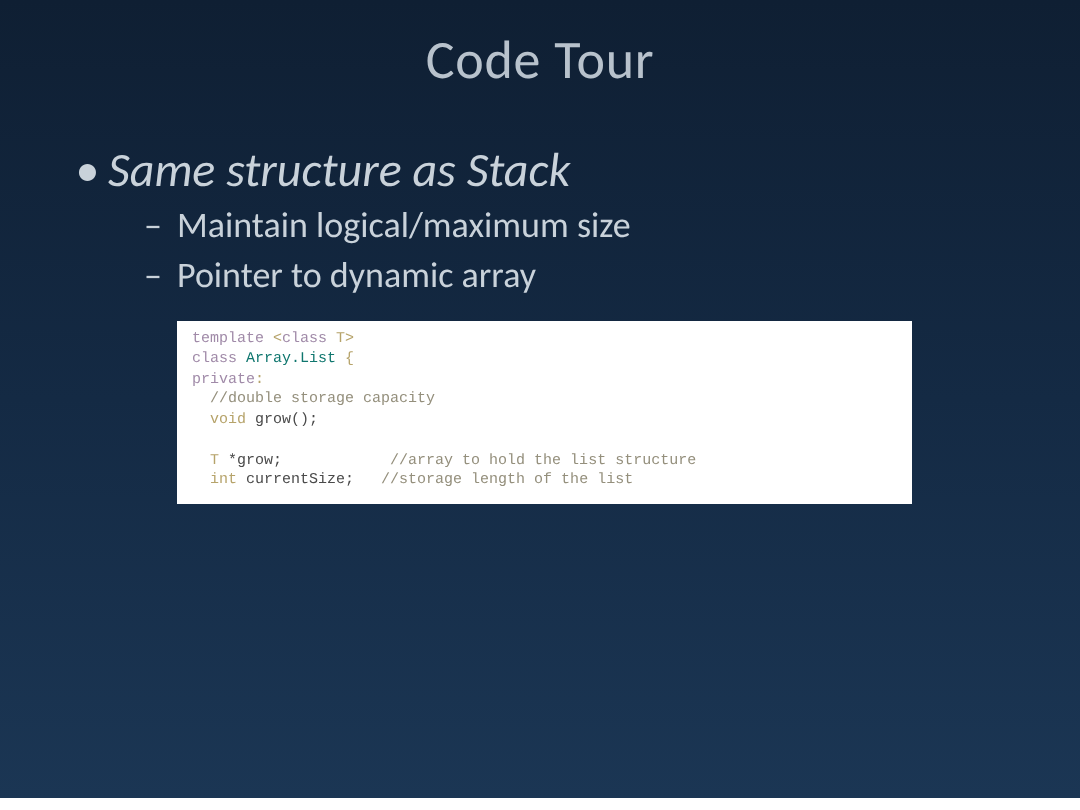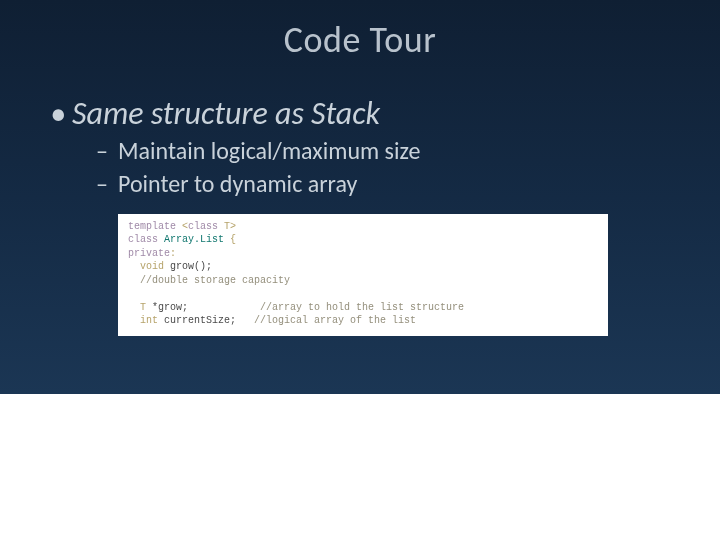--- a/index.html
+++ b/index.html
@@ -5,21 +5,21 @@
   html, body {
     margin: 0;
     padding: 0;
     width: 720px;
     height: 540px;
     overflow: hidden;
     font-family: Calibri, "Segoe UI", Arial, sans-serif;
   }
   .slide {
     width: 720px;
-    height: 394px;
+    height: 532px;
     background: linear-gradient(to bottom, #0f1f33 0%, #142a44 50%, #1b3654 100%);
     color: #a7b3bf;
     box-sizing: border-box;
     position: relative;
   }
   .title {
     text-align: center;
     font-size: 36px;
     font-weight: 400;
     color: #b8c2cc;
@@ -88,21 +88,21 @@
   <div class="content">
 
     <div class="bullet-l1">Same structure as Stack</div>
     <div class="bullet-l2">Maintain logical/maximum size</div>
     <div class="bullet-l2">Pointer to dynamic array</div>
 
     <div class="code-block">
       <div class="code-line"><span class="kw">template</span><span class="punc"> &lt;</span><span class="kw">class</span><span> </span><span class="type">T</span><span class="punc">&gt;</span></div>
       <div class="code-line"><span class="kw">class</span><span> </span><span class="name">Array.List</span><span class="punc"> {</span></div>
       <div class="code-line"><span class="kw">private</span><span class="punc">:</span></div>
+      <div class="code-line"><span class="cmt">  //double storage capacity</span></div>
       <div class="code-line"><span>  </span><span class="type">void</span><span class="id"> grow();</span></div>
-      <div class="code-line"><span class="cmt">  //double storage capacity</span></div>
       <div class="code-line"><span> </span></div>
       <div class="code-line"><span>  </span><span class="type">T</span><span class="id"> *grow;</span><span>            </span><span class="cmt">//array to hold the list structure</span></div>
-      <div class="code-line"><span>  </span><span class="type">int</span><span class="id"> currentSize;</span><span>   </span><span class="cmt">//logical array of the list</span></div>
+      <div class="code-line"><span>  </span><span class="type">int</span><span class="id"> currentSize;</span><span>   </span><span class="cmt">//storage length of the list</span></div>
     </div>
 
   </div>
 </div>
 
 </body></html>

